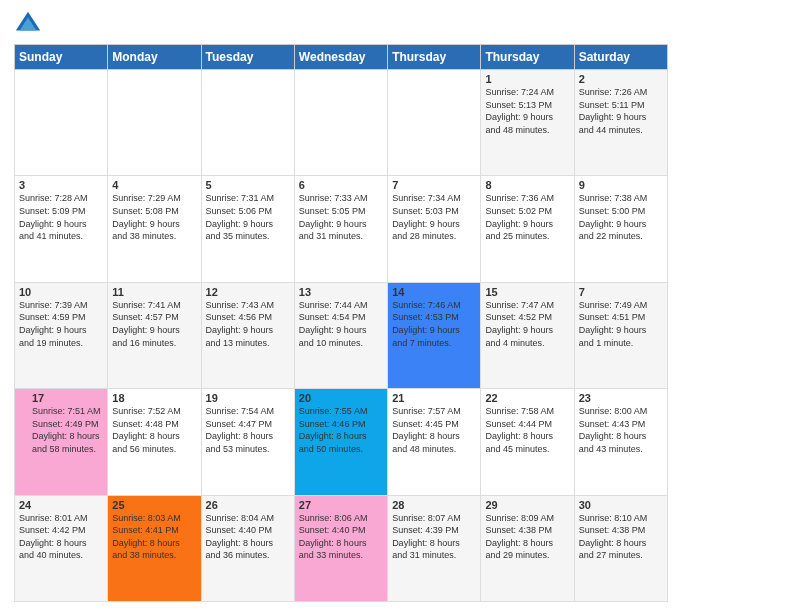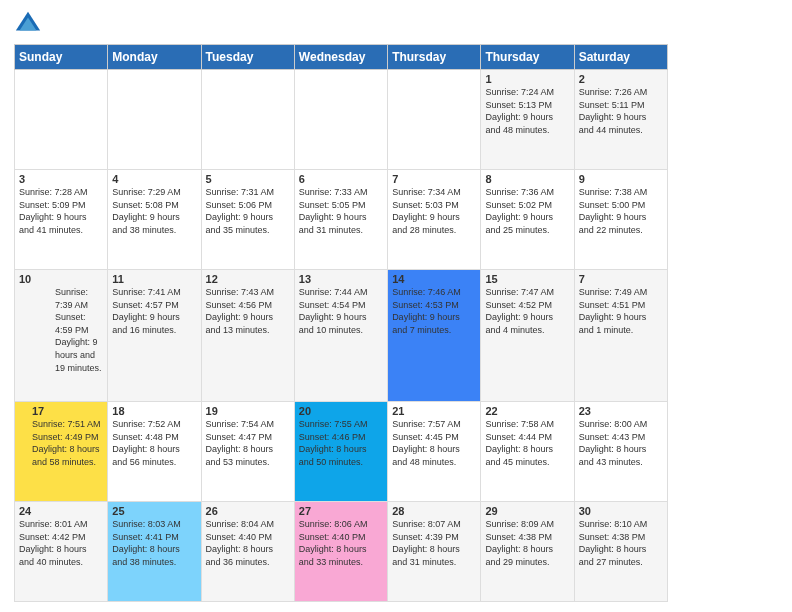--- a/index.html
+++ b/index.html
@@ -203,21 +203,21 @@
           <td style="background: rgb(255, 255, 255);">
             <span class="day-num">9</span>
             <div class="day-info" style="white-space: pre-line;">Sunrise: 7:38 AM
 Sunset: 5:00 PM
 Daylight: 9 hours and 22 minutes.</div>
           </td>
         </tr>
         <tr>
           <td style="background: rgb(245, 245, 245);">
             <span class="day-num">10</span>
-            <div class="day-info" style="white-space: pre-line; margin-left: 36px;">Sunrise: 7:39 AM
+            <div class="day-info" style="white-space: pre-line;">Sunrise: 7:39 AM
 Sunset: 4:59 PM
 Daylight: 9 hours and 19 minutes.</div>
           </td>
           <td style="background: rgb(245, 245, 245);">
             <span class="day-num">11</span>
             <div class="day-info" style="white-space: pre-line;">Sunrise: 7:41 AM
 Sunset: 4:57 PM
 Daylight: 9 hours and 16 minutes.</div>
           </td>
           <td style="background: rgb(245, 245, 245);">
@@ -245,21 +245,21 @@
 Daylight: 9 hours and 4 minutes.</div>
           </td>
           <td style="background: rgb(245, 245, 245);">
             <span class="day-num">7</span>
             <div class="day-info" style="white-space: pre-line;">Sunrise: 7:49 AM
 Sunset: 4:51 PM
 Daylight: 9 hours and 1 minute.</div>
           </td>
         </tr>
         <tr>
-          <td style="background: #fde047; padding-left: 17px;">
+          <td style="background: #f9a8d4; padding-left: 17px;">
             <span class="day-num">17</span>
             <div class="day-info" style="white-space: pre-line;">Sunrise: 7:51 AM
 Sunset: 4:49 PM
 Daylight: 8 hours and 58 minutes.</div>
           </td>
           <td style="background: rgb(255, 255, 255);">
             <span class="day-num">18</span>
             <div class="day-info" style="white-space: pre-line;">Sunrise: 7:52 AM
 Sunset: 4:48 PM
 Daylight: 8 hours and 56 minutes.</div>
@@ -295,21 +295,21 @@
 Daylight: 8 hours and 43 minutes.</div>
           </td>
         </tr>
         <tr>
           <td style="background: rgb(245, 245, 245);">
             <span class="day-num">24</span>
             <div class="day-info" style="white-space: pre-line;">Sunrise: 8:01 AM
 Sunset: 4:42 PM
 Daylight: 8 hours and 40 minutes.</div>
           </td>
-          <td style="background: #7dd3fc;">
+          <td style="background: #f97316;">
             <span class="day-num">25</span>
             <div class="day-info" style="white-space: pre-line;">Sunrise: 8:03 AM
 Sunset: 4:41 PM
 Daylight: 8 hours and 38 minutes.</div>
           </td>
           <td style="background: rgb(245, 245, 245);">
             <span class="day-num">26</span>
             <div class="day-info" style="white-space: pre-line;">Sunrise: 8:04 AM
 Sunset: 4:40 PM
 Daylight: 8 hours and 36 minutes.</div>

